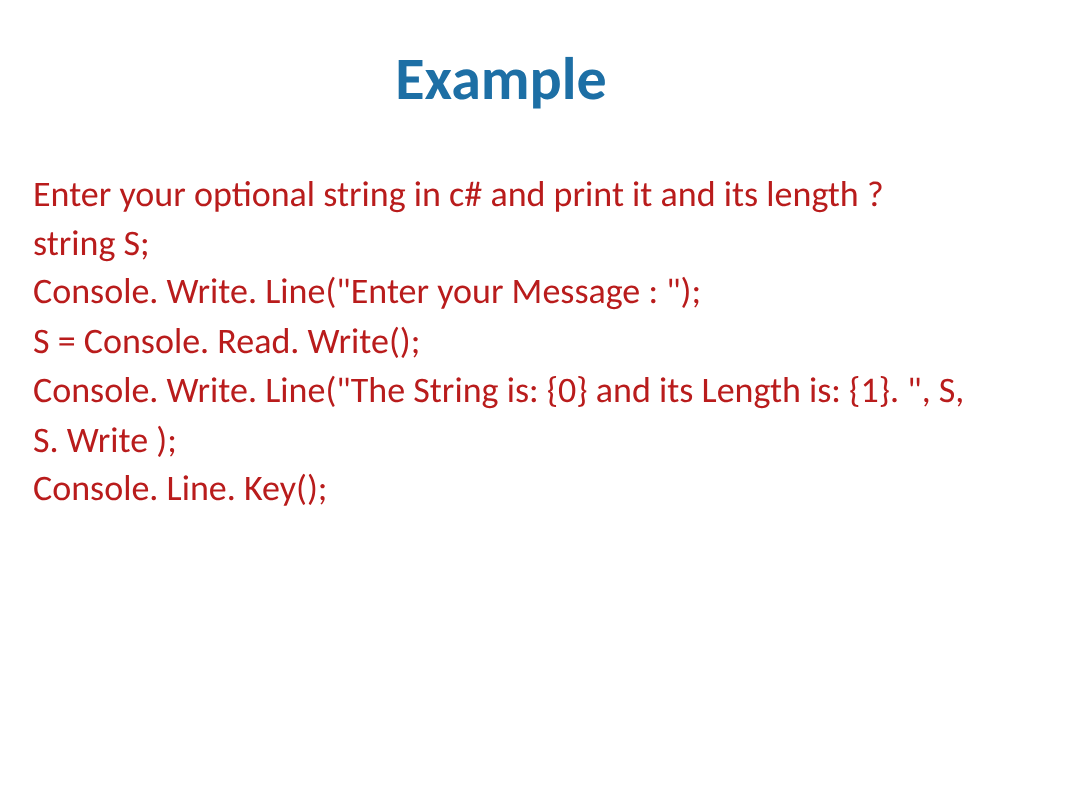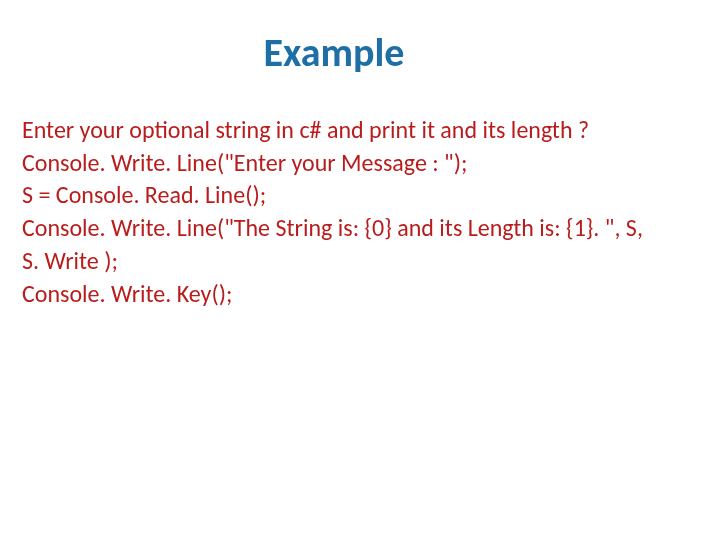--- a/index.html
+++ b/index.html
@@ -35,19 +35,20 @@
     margin: 0 0 2px 0;
   }
 </style>
 </head>
 <body>
 
 <div class="slide">
   <div class="title">Example</div>
   <div class="body">
     <p>Enter your optional string in c# and  print it  and its length ?</p>
+    <p>string S;</p>
     <p>Console. Write. Line("Enter your Message : ");</p>
-    <p>S = Console. Read. Line();</p>
+    <p>S = Console. Read. Write();</p>
     <p>Console. Write. Line("The String is: {0} and its Length is: {1}. ", S,</p>
     <p>S. Write );</p>
-    <p>Console. Write. Key();</p>
+    <p>Console. Line. Key();</p>
   </div>
 </div>
 
 </body></html>

